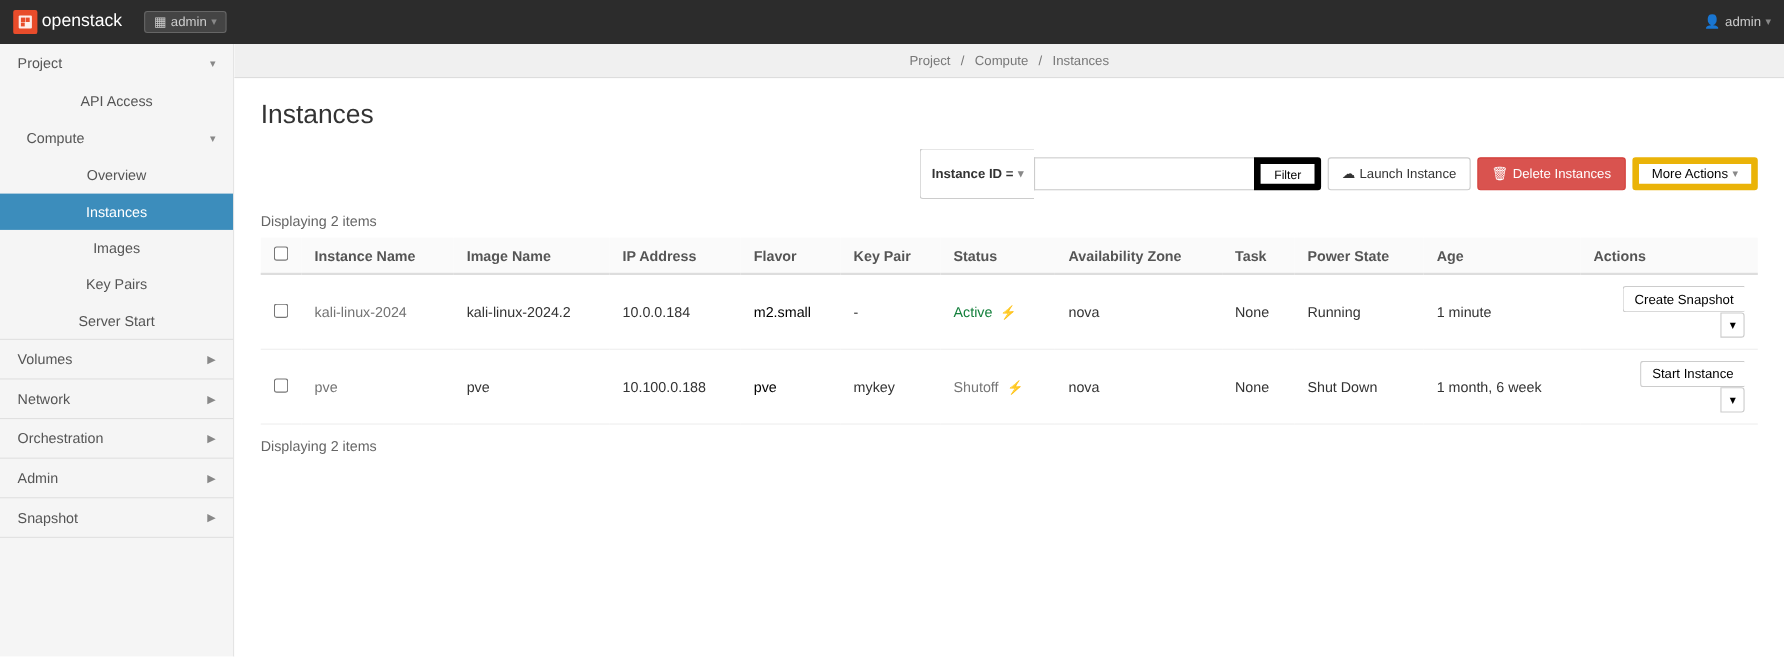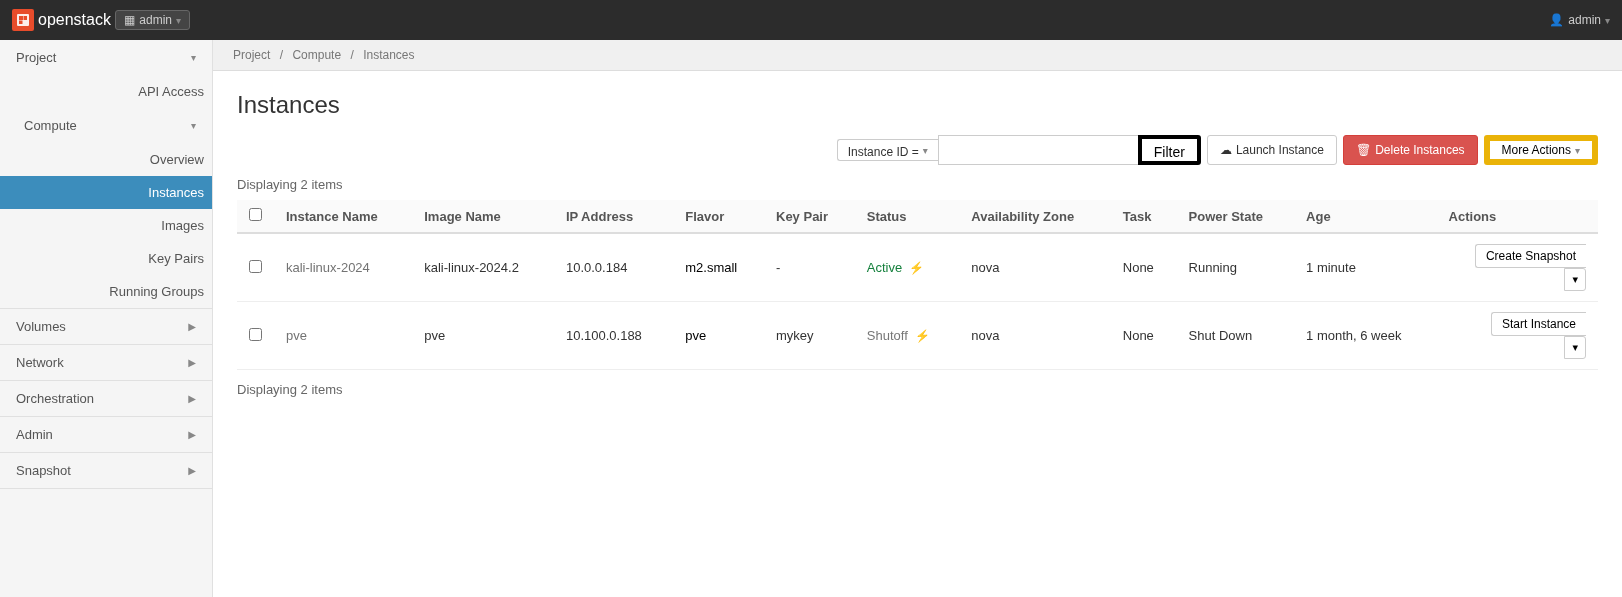--- a/index.html
+++ b/index.html
@@ -12,21 +12,21 @@
       display: flex;
       align-items: center;
       height: 40px;
       padding: 0 12px;
       flex-shrink: 0;
     }
     .navbar-brand {
       display: flex;
       align-items: flex-end;
       gap: 6px;
-      margin-right: 4px;
+      margin-right: 20px;
     }
     .openstack-logo {
       display: flex;
       align-items: center;
       gap: 4px;
     }
     .logo-icon {
       width: 22px;
       height: 22px;
       background: #e84c2b;
@@ -84,21 +84,21 @@
       padding: 10px 16px;
       font-size: 13px;
       color: #555;
       cursor: pointer;
     }
     .sidebar-item {
       padding: 9px 8px;
       font-size: 13px;
       color: #555;
       cursor: pointer;
-      text-align: right;
+      text-align: center;
     }
     .sidebar-item.active {
       background: #3c8dbc;
       color: white;
     }
     .chevron {
       font-size: 10px;
       color: #888;
     }
 
@@ -109,20 +109,21 @@
       background: #fff;
     }
 
     
     .breadcrumb-bar {
       background: #f0f0f0;
       border-bottom: 1px solid #ddd;
       padding: 8px 20px;
       font-size: 12px;
       color: #777;
+      text-align: center;
     }
     .breadcrumb-bar a {
       color: #777;
       text-decoration: none;
     }
     .breadcrumb-sep { margin: 0 6px; }
 
     
     .page-content {
       padding: 20px 24px;
@@ -149,38 +150,39 @@
       gap: 0;
     }
     .filter-dropdown {
       border: 1px solid #ccc;
       border-right: none;
       border-radius: 3px 0 0 3px;
       padding: 5px 10px;
       background: #fff;
       font-size: 12px;
       cursor: pointer;
-      display: flex; gap: 4px;
-      height: 22px;
+      display: flex; align-items: center; gap: 4px;
+      height: 46px;
+      font-weight: bold;
     }
     .filter-input {
       border: 1px solid #ccc;
       border-right: none;
       padding: 5px 10px;
       font-size: 12px;
       width: 200px;
       height: 30px;
       outline: none;
     }
     .filter-btn {
-      border: 4px solid #000000;
+      border: 6px solid #000000;
       border-radius: 0 3px 3px 0;
       padding: 5px 12px;
       background: #fff;
-      font-size: 14px;
+      font-size: 11px;
       cursor: pointer;
       height: 30px;
     }
     .btn-launch {
       background: #fff;
       border: 1px solid #ccc;
       border-radius: 3px;
       padding: 5px 12px;
       font-size: 12px;
       cursor: pointer;
@@ -328,21 +330,21 @@
       <div class="sidebar-item">API Access</div>
 
       <div class="sidebar-section-header" style="padding-left:24px;">
         <span>Compute</span>
         <span class="chevron">▾</span>
       </div>
       <div class="sidebar-item">Overview</div>
       <div class="sidebar-item active">Instances</div>
       <div class="sidebar-item">Images</div>
       <div class="sidebar-item">Key Pairs</div>
-      <div class="sidebar-item">Running Groups</div>
+      <div class="sidebar-item">Server Start</div>
     </div>
 
     <div class="sidebar-section">
       <div class="sidebar-section-header">
         <span>Volumes</span>
         <span class="chevron">▶</span>
       </div>
     </div>
 
     <div class="sidebar-section">

